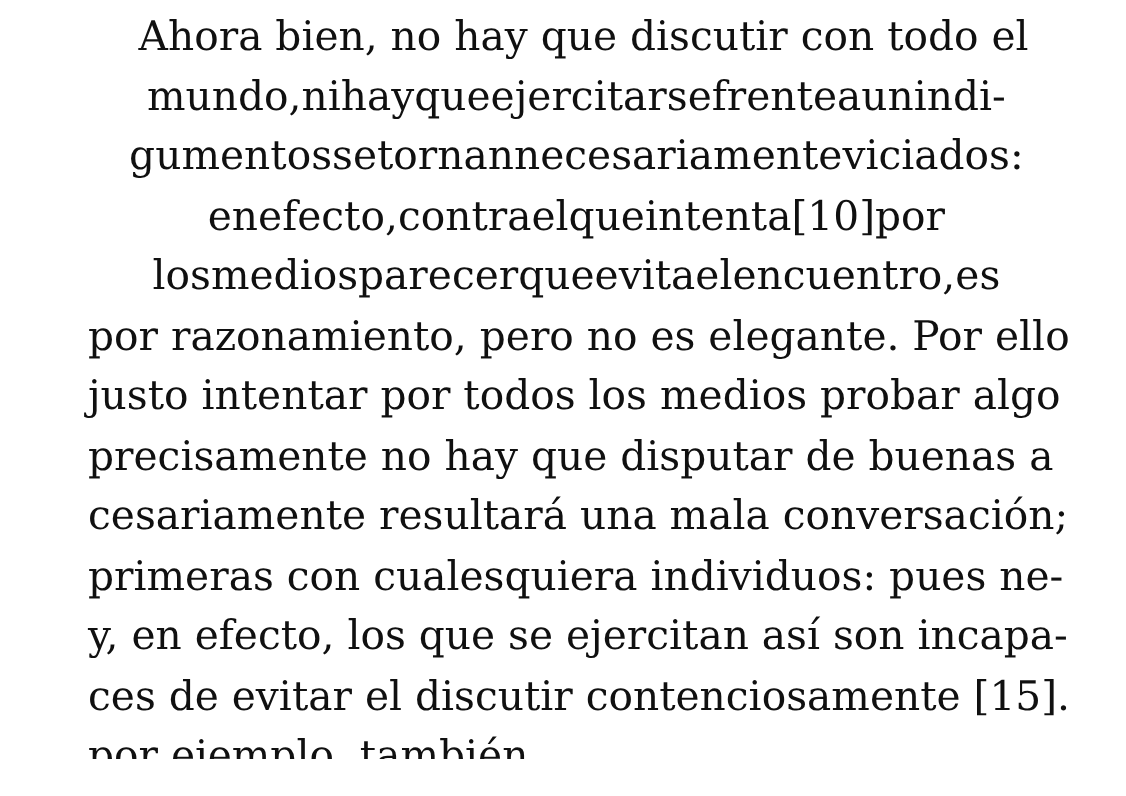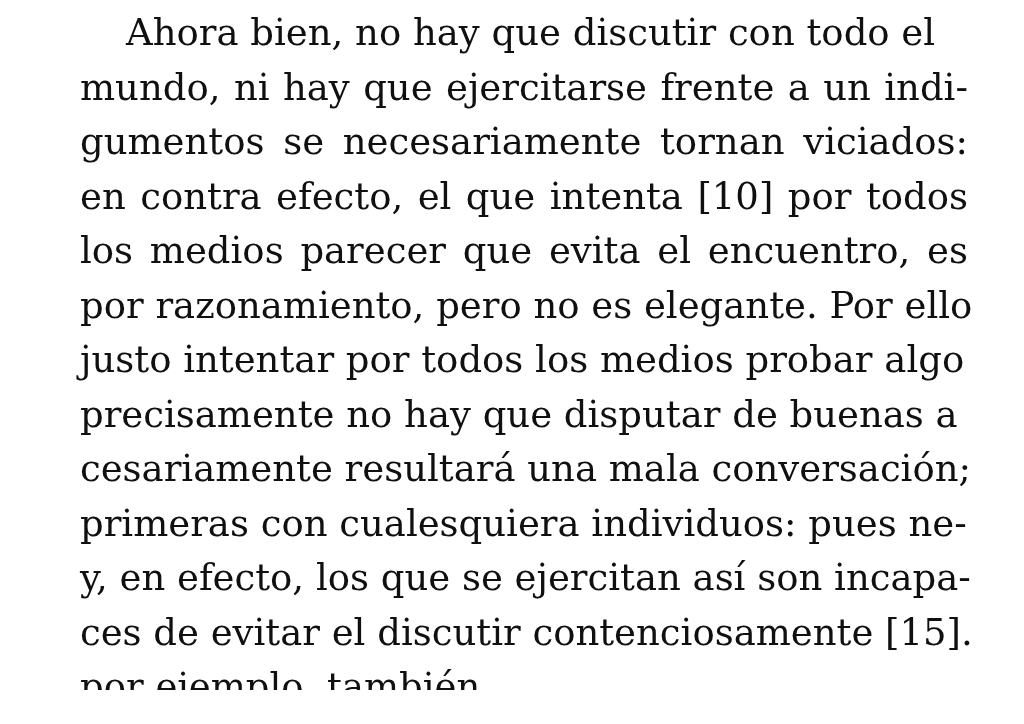--- a/index.html
+++ b/index.html
@@ -47,21 +47,21 @@
     -webkit-hyphens: none;
     hyphens: none;
     white-space: normal;
   }
   .body-text .line {
     display: block;
     white-space: pre;
   }
   .body-text .line.justified {
     display: flex;
-    justify-content: space-between;
+    justify-content: center;
     white-space: pre;
   }
   .body-text .line.justified > span {
     display: inline-block;
     white-space: pre;
   }
   .indent {
     display: inline-block;
     width: 46px;
   }
@@ -90,35 +90,34 @@
       <span>frente</span>
       <span>a</span>
       <span>un</span>
       <span>indi-</span>
     </span>
 
 
     <span class="line justified">
       <span>gumentos</span>
       <span>se</span>
+      <span>tornan</span>
       <span>necesariamente</span>
-      <span>tornan</span>
       <span>viciados:</span>
     </span>
 
     <span class="line justified">
       <span>en</span>
+      <span>efecto,</span>
       <span>contra</span>
-      <span>efecto,</span>
       <span>el</span>
       <span>que</span>
       <span>intenta</span>
       <span>[10]</span>
       <span>por</span>
-      <span>todos</span>
     </span>
 
     <span class="line justified">
       <span>los</span>
       <span>medios</span>
       <span>parecer</span>
       <span>que</span>
       <span>evita</span>
       <span>el</span>
       <span>encuentro,</span>

